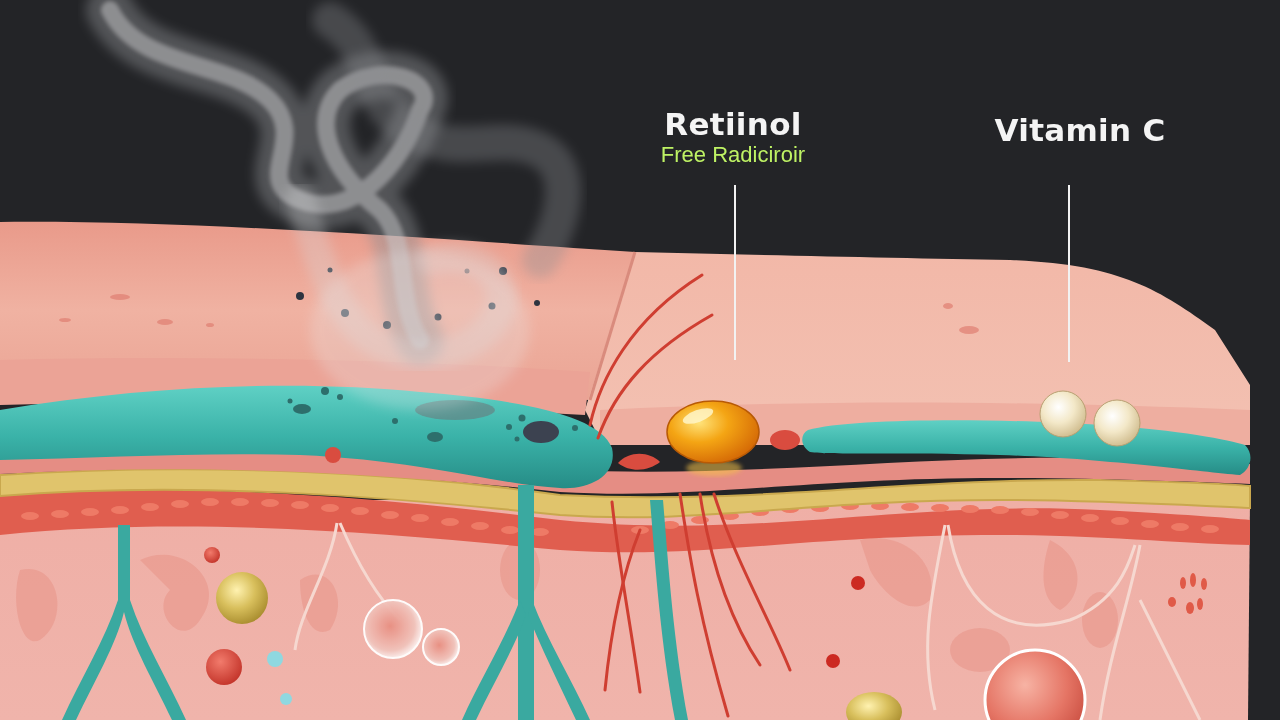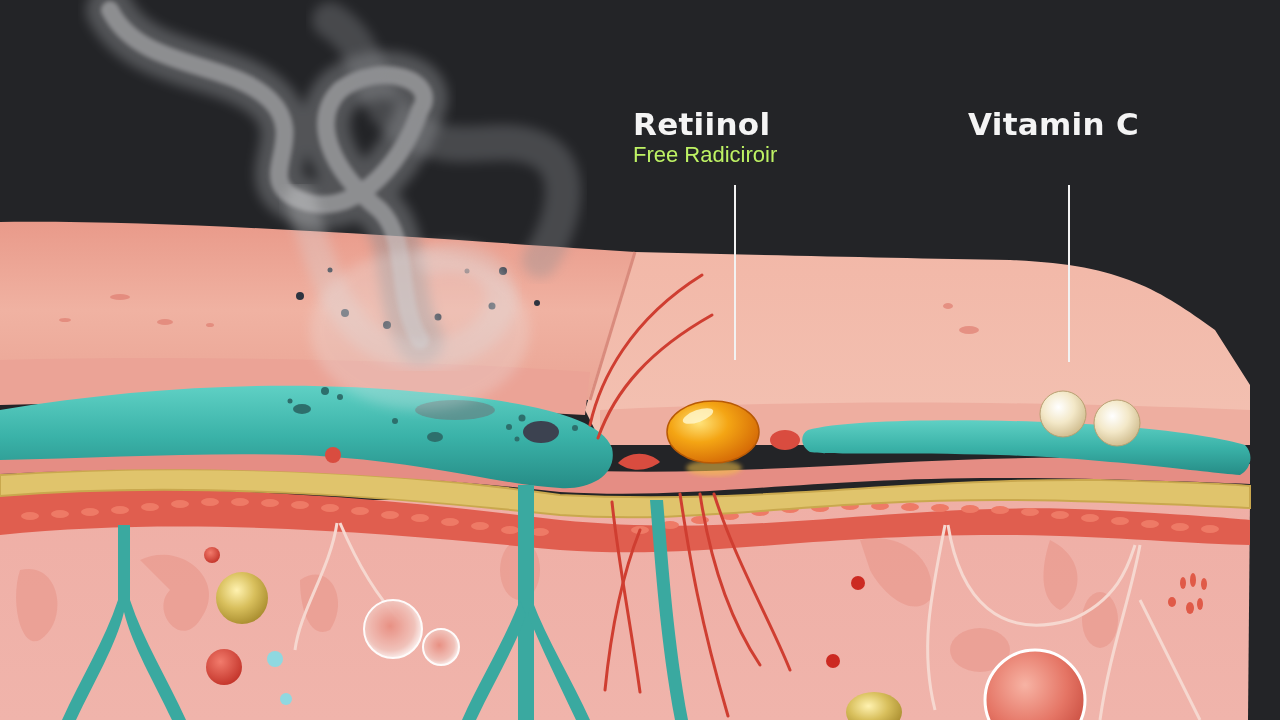--- a/index.html
+++ b/index.html
@@ -1,22 +1,22 @@
 <!DOCTYPE html>
 <html><head>
 <meta charset="utf-8">
 <style>
   html, body { margin: 0; padding: 0; }
   body { width: 1280px; height: 720px; overflow: hidden; background: #232427; position: relative; font-family: "Liberation Sans", sans-serif; }
   #stage { position: absolute; left: 0; top: 0; width: 1280px; height: 720px; }
-  .label { position: absolute; color: #f4f4f4; }
+  .label { position: absolute; text-align: center; color: #f4f4f4; }
   .label .title { font-family: "DejaVu Sans", sans-serif; font-weight: bold; font-size: 31px; letter-spacing: 0.3px; line-height: 36px; display: block; }
   .label .sub { font-family: "Liberation Sans", sans-serif; font-size: 22px; line-height: 26px; display: block; color: #bef264; }
   #label-retinol { left: 633px; top: 106px; width: 200px; }
-  #label-vitc { left: 968px; top: 106px; width: 224px; }
+  #label-vitc { left: 968px; top: 112px; width: 224px; }
 </style>
 </head>
 <body>
 
 <svg id="stage" viewBox="0 0 1280 720" xmlns="http://www.w3.org/2000/svg">
   <defs>
     <linearGradient id="gEpi" x1="0" y1="0" x2="0" y2="1">
       <stop offset="0" stop-color="#e99a8a"></stop>
       <stop offset="0.5" stop-color="#f0b2a2"></stop>
       <stop offset="1" stop-color="#eaa494"></stop>

